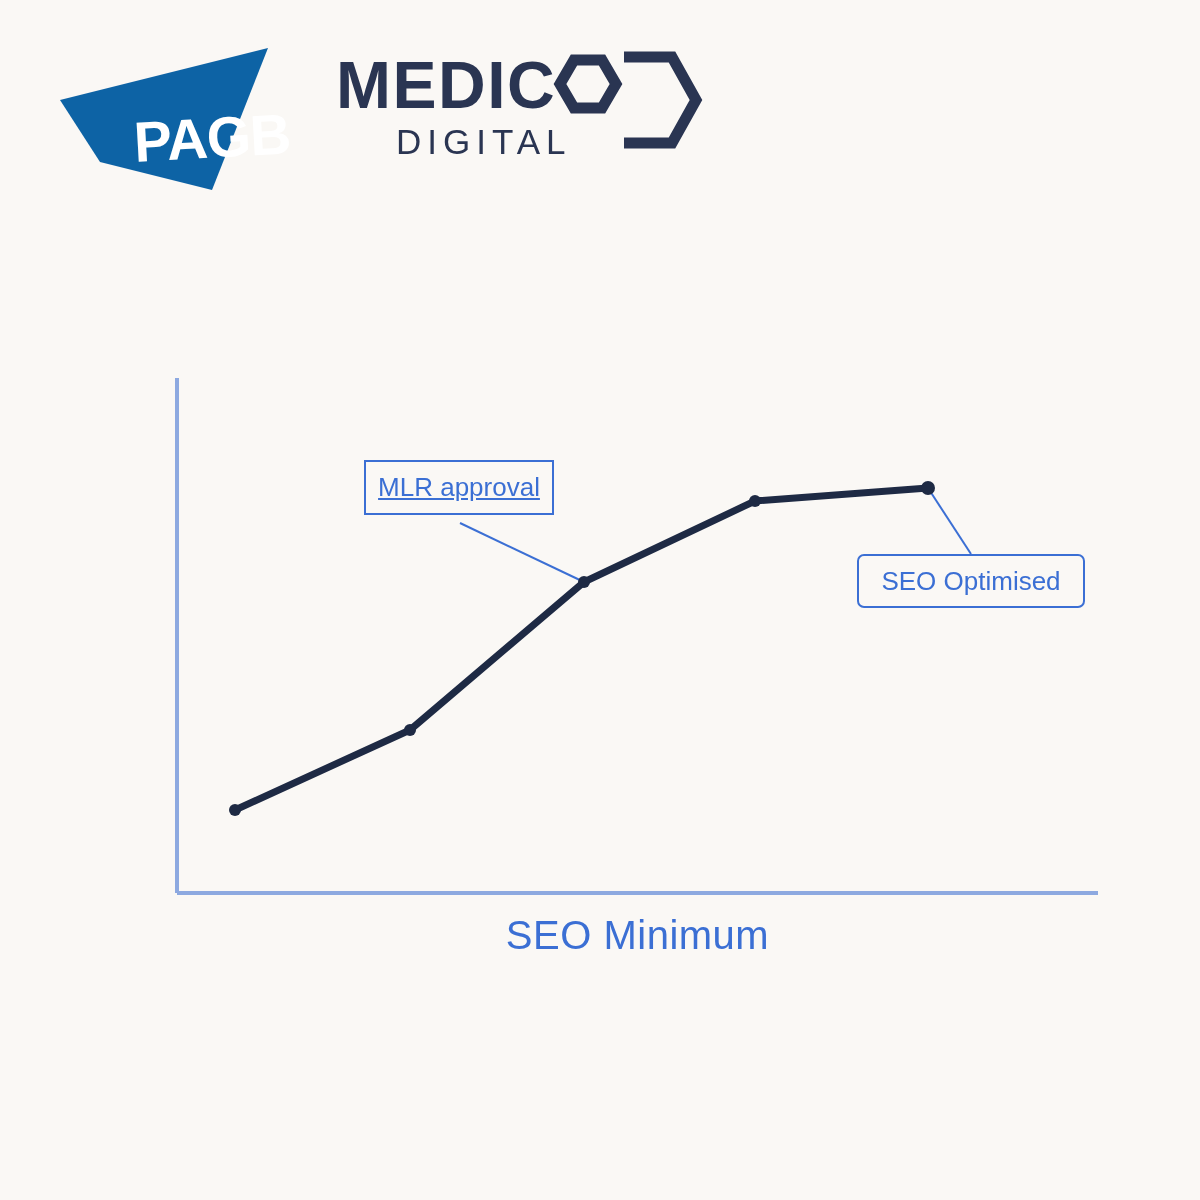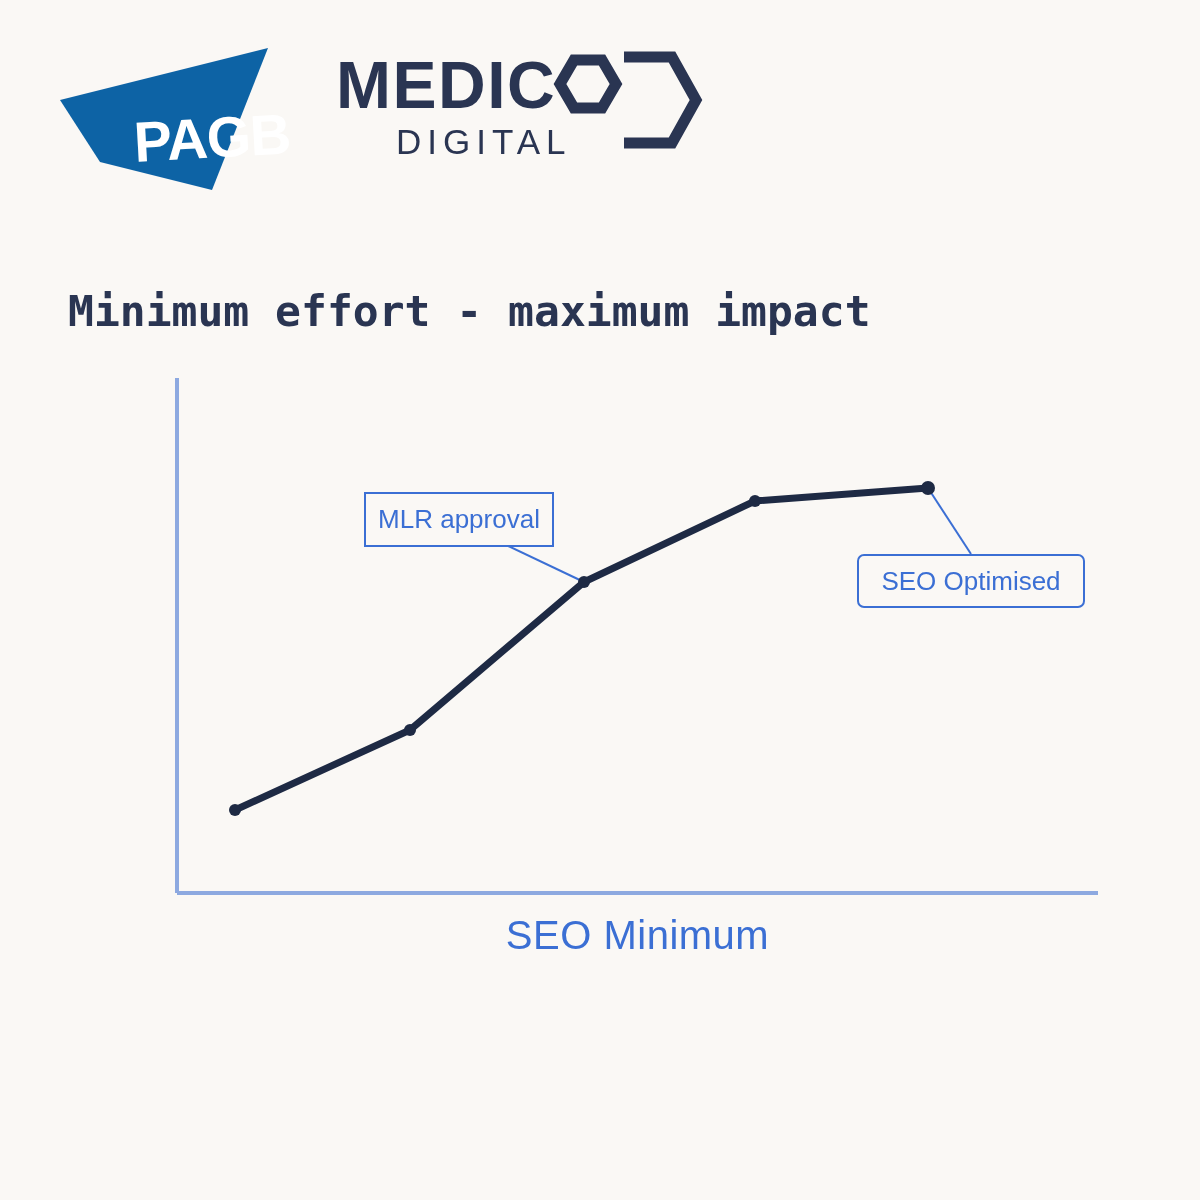--- a/index.html
+++ b/index.html
@@ -135,23 +135,24 @@
     font-family: "Liberation Sans", sans-serif;
     font-size: 26px;
     display: flex;
     align-items: center;
     justify-content: center;
     box-sizing: border-box;
     white-space: nowrap;
   }
   #annotation-mlr {
     left: 364px;
-    top: 492px;
+    top: 460px;
     width: 190px;
     height: 55px;
+    text-decoration: underline;
   }
   #annotation-seo {
     left: 857px;
     top: 554px;
     width: 228px;
     height: 54px;
     border-radius: 7px;
   }
 </style>
 </head>
@@ -174,21 +175,20 @@
       <svg id="medico-marks" viewBox="0 0 160 120">
 
         <polygon points="28,12 56,12 70,36 56,60 28,60 14,36" fill="none" stroke="#2a3552" stroke-width="11" stroke-linejoin="miter"></polygon>
 
         <path d="M 78,9 L 126,9 L 150,52 L 126,95 L 78,95" fill="none" stroke="#2a3552" stroke-width="11" stroke-linejoin="miter" stroke-linecap="butt"></path>
       </svg>
     </div>
 
   </div>
 
-  <div id="chart-title">Minimum effort - maximum impact</div>
 
   <div id="chart-area">
 
     <svg id="chart-svg" width="1200" height="1200" viewBox="0 0 1200 1200">
 
       <line x1="177" y1="378" x2="177" y2="893" stroke="#8da9e0" stroke-width="4"></line>
       <line x1="177" y1="893" x2="1098" y2="893" stroke="#8da9e0" stroke-width="4"></line>
 
       <line x1="460" y1="523" x2="584" y2="582" stroke="#3b6fd4" stroke-width="2"></line>
       <line x1="928" y1="488" x2="971" y2="554" stroke="#3b6fd4" stroke-width="2"></line>

